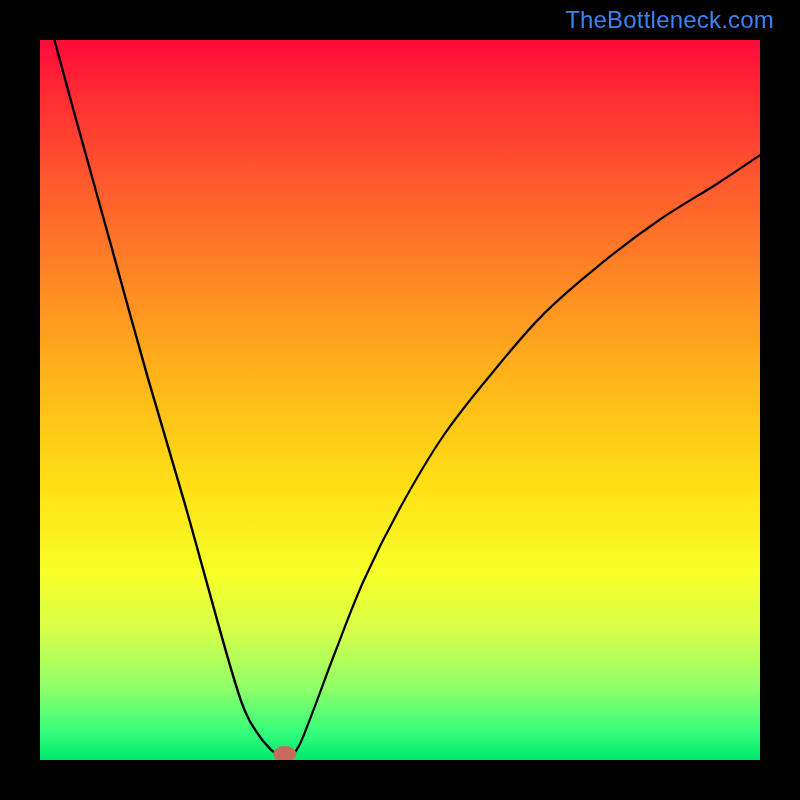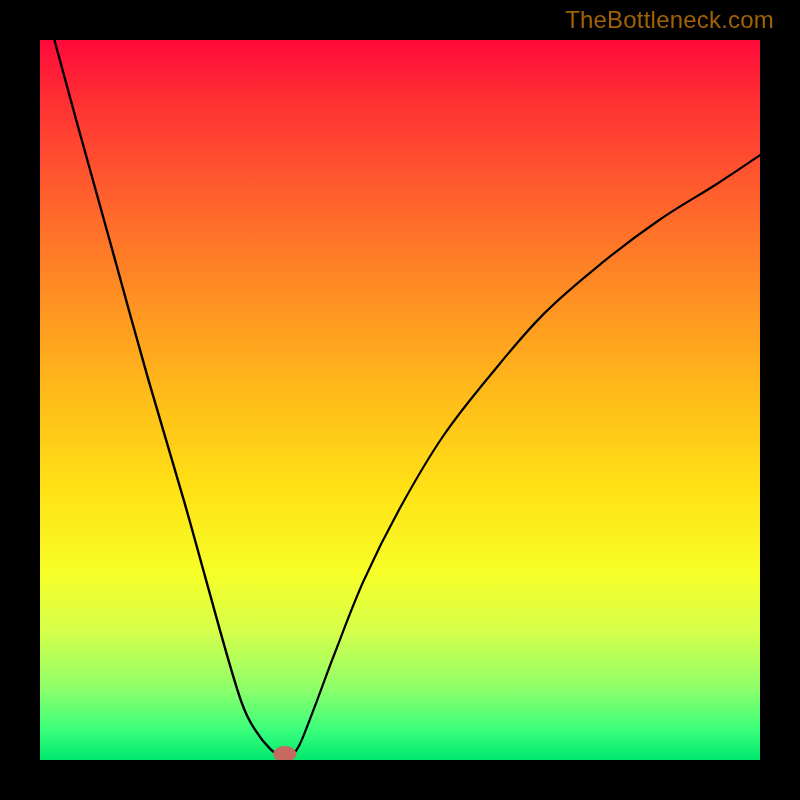--- a/index.html
+++ b/index.html
@@ -43,21 +43,21 @@
   }
   #plot svg {
     position: absolute;
     left: 0;
     top: 0;
   }
   #watermark {
     position: absolute;
     top: 6px;
     right: 26px;
-    color: #a16207;
+    color: #3b82f6;
     font-size: 24px;
     font-weight: 500;
     letter-spacing: 0.2px;
     font-family: Arial, Helvetica, sans-serif;
   }
 </style>
 </head>
 <body>
 
 <div id="frame">

